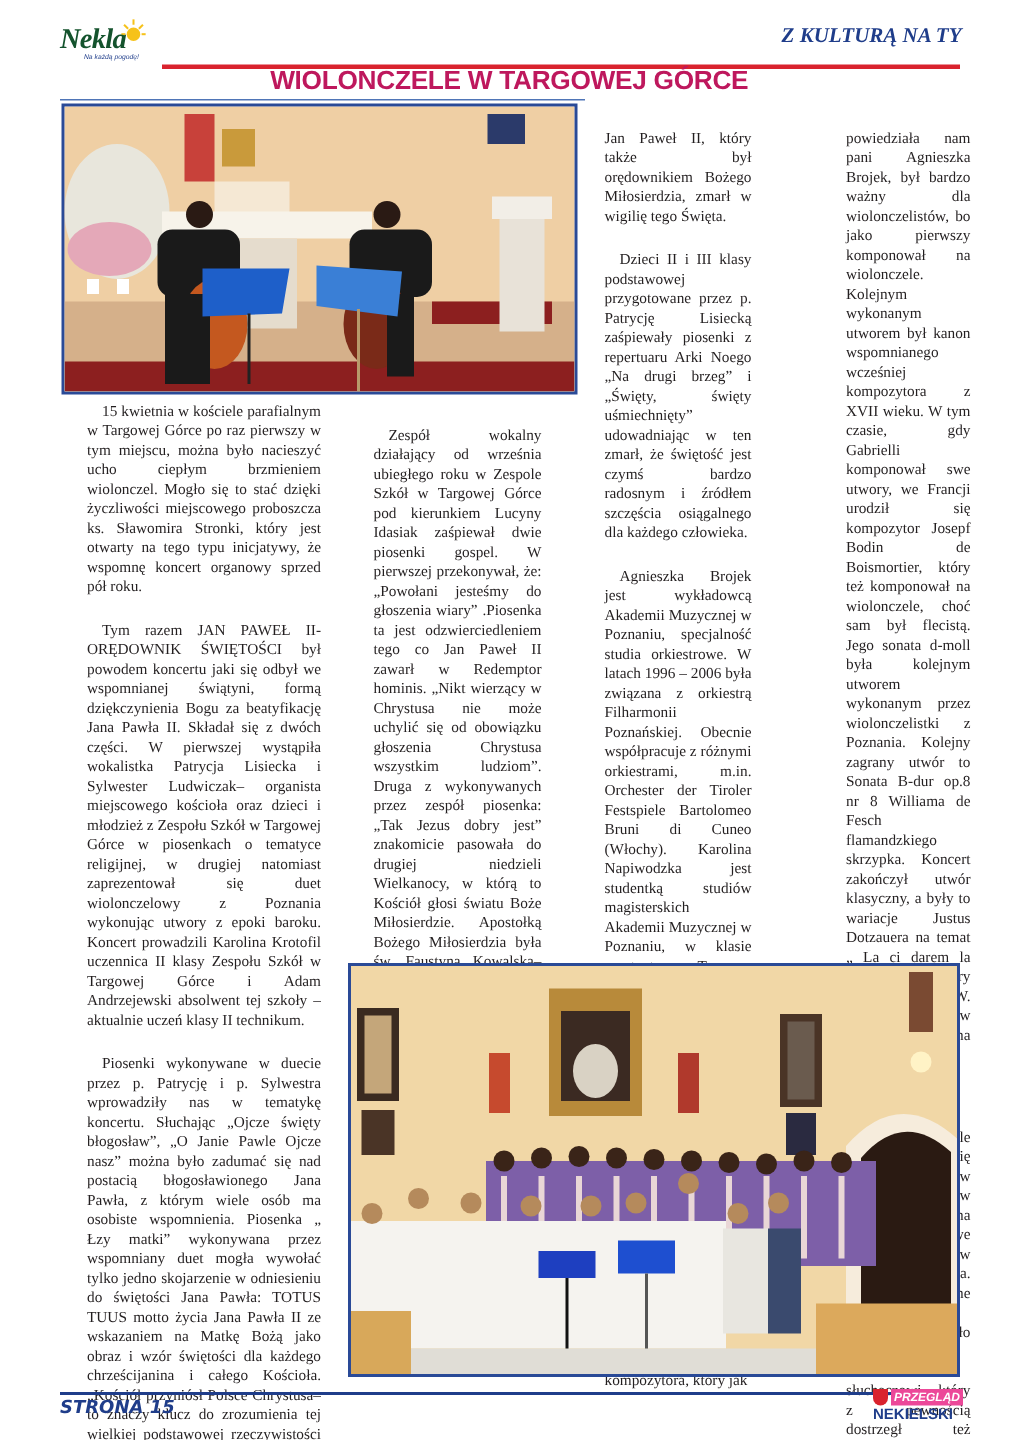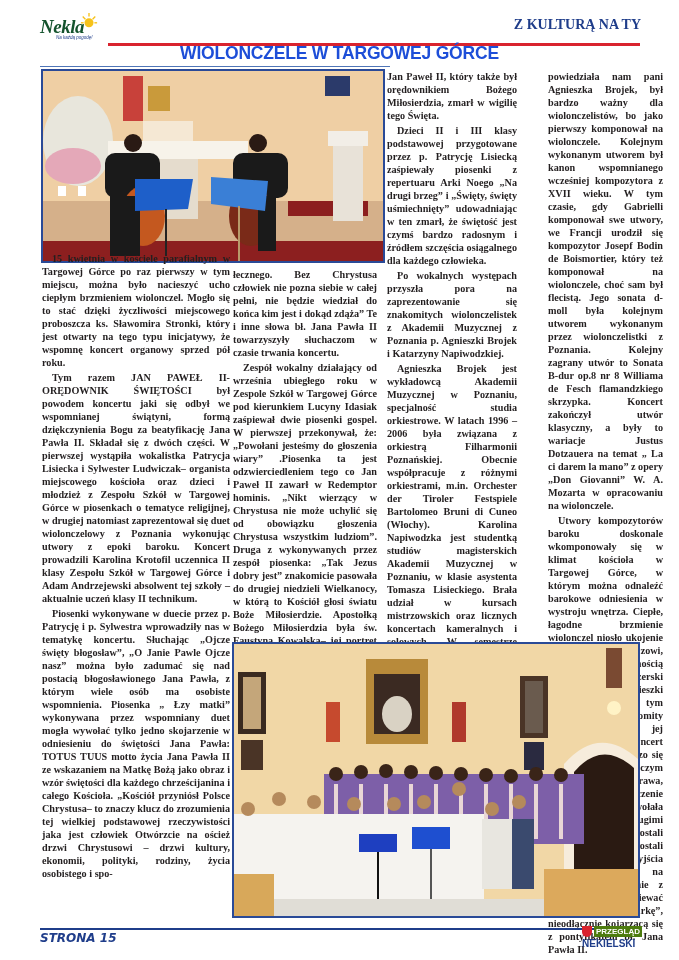--- a/index.html
+++ b/index.html
@@ -5,45 +5,45 @@
   html, body { margin:0; padding:0; background:#ffffff; }
   body { width:679px; height:960px; position:relative; overflow:hidden; font-family:"Liberation Serif", serif; color:#231f20; }
   .abs { position:absolute; }
 
   
   #logo { left:40px; top:12px; width:66px; height:30px; }
   #logo .brand { position:absolute; left:0; top:4px; font-family:"Liberation Serif", serif; font-style:italic; font-weight:bold; color:#14532d; font-size:19px; letter-spacing:-0.5px;text-align:center; }
   #logo .sun { position:absolute; left:40px; top:0px; width:18px; height:18px; }
   #logo .tag { position:absolute; left:16px; top:23px; font-family:"Liberation Sans", sans-serif; font-size:4.5px; color:#1f3d8a; font-style:italic; white-space:nowrap; }
   #header-rule { left:108px; top:43px; width:532px; height:3px; background:#d9232e; }
-  #section-label { right:38px; top:17px; font-family:"Liberation Serif", serif; font-weight:bold; font-size:14px; color:#1f3d8a; }
-  #title { left:0; width:679px; top:43px; text-align:center; font-family:"Liberation Sans", sans-serif; font-weight:bold; font-size:17.5px; color:#1d4ed8; letter-spacing:-0.2px; }
+  #section-label { right:38px; top:17px; font-family:"Liberation Serif", serif; font-style:italic; font-weight:bold; font-size:14px; color:#1f3d8a; }
+  #title { left:0; width:679px; top:43px; text-align:center; font-family:"Liberation Sans", sans-serif; font-weight:bold; font-size:17.5px; color:#be185d; letter-spacing:-0.2px; }
   #title-rule { left:40px; top:66px; width:350px; height:1px; background:#4f75b7; }
 
   
   .photo { position:absolute; border:2px solid #2a4a97; box-sizing:border-box; overflow:hidden; }
   #photo-top { left:41px; top:69px; width:344px; height:194px; background:linear-gradient(180deg,#f0d2a9 0%,#e9c59a 55%,#d8b07c 75%,#c9a074 100%); }
   #photo-bottom { left:232px; top:642px; width:408px; height:276px; background:linear-gradient(180deg,#f3d9a8 0%,#ecd0a0 50%,#dcb88b 100%); }
 
   
   .col { position:absolute; font-size:10.2px; line-height:13px; text-align:justify; hyphens:auto; }
-  .col p { margin:0; text-indent:10px;font-weight:bold; }
+  .col p { margin:16px; text-indent:10px; }
   .col p + p { margin-top:2px; }
   #col1 { left:42px; top:252px; width:188px; }
   #col2 { left:233px; top:268px; width:144px; }
   #col3 { left:387px; top:70px; width:130px; }
   #col4 { left:548px; top:70px; width:115px; }
   .author { text-align:right; font-style:italic; margin-top:10px; text-indent:0 !important; }
 
   
   #footer-rule { left:40px; top:928px; width:600px; height:2px; background:#1f3d8a; }
   #page-num { left:40px; top:931px; font-family:"DejaVu Sans", sans-serif; font-weight:bold; font-style:italic; font-size:12px; color:#1f3d8a; }
   #mag-logo { left:582px; top:926px; width:58px; height:26px; }
   #mag-logo .shield { position:absolute; left:0; top:0; width:10px; height:11px; background:#d9232e; border-radius:0 0 5px 5px; }
-  #mag-logo .top { position:absolute; left:12px; top:0; background:#4d7c0f; color:#fff; font-family:"Liberation Sans", sans-serif; font-weight:bold; font-size:8px; padding:0 2px; line-height:11px; }
+  #mag-logo .top { position:absolute; left:12px; top:0; background:#ec4899; color:#fff; font-family:"Liberation Sans", sans-serif; font-weight:bold; font-size:8px; padding:0 2px; line-height:11px;font-style:italic; }
   #mag-logo .bot { position:absolute; left:0; top:12px; width:58px; text-align:left; color:#1f3d8a; font-family:"Liberation Sans", sans-serif; font-weight:bold; font-size:10px; line-height:12px; }
 </style>
 </head>
 <body>
 
 <div id="logo" class="abs">
   <svg class="sun" viewBox="0 0 20 20">
     <circle cx="10" cy="12" r="5" fill="#f6c21a"></circle>
     <g stroke="#f6c21a" stroke-width="1.5">
       <line x1="10" y1="1" x2="10" y2="5"></line>
@@ -99,28 +99,26 @@
   </svg>
 </div>
 
 <div id="col1" class="col">
   <p>15 kwietnia w kościele parafialnym w Targowej Górce po raz pierwszy w tym miejscu, można było nacieszyć ucho ciepłym brzmieniem wiolonczel. Mogło się to stać dzięki życzliwości miejscowego proboszcza ks. Sławomira Stronki, który jest otwarty na tego typu inicjatywy, że wspomnę koncert organowy sprzed pół roku.</p>
   <p>Tym razem JAN PAWEŁ II- ORĘDOWNIK ŚWIĘTOŚCI był powodem koncertu jaki się odbył we wspomnianej świątyni, formą dziękczynienia Bogu za beatyfikację Jana Pawła II. Składał się z dwóch części. W pierwszej wystąpiła wokalistka Patrycja Lisiecka i Sylwester Ludwiczak– organista miejscowego kościoła oraz dzieci i młodzież z Zespołu Szkół w Targowej Górce w piosenkach o tematyce religijnej, w drugiej natomiast zaprezentował się duet wiolonczelowy z Poznania wykonując utwory z epoki baroku. Koncert prowadzili Karolina Krotofil uczennica II klasy Zespołu Szkół w Targowej Górce i Adam Andrzejewski absolwent tej szkoły – aktualnie uczeń klasy II technikum.</p>
   <p>Piosenki wykonywane w duecie przez p. Patrycję i p. Sylwestra wprowadziły nas w tematykę koncertu. Słuchając „Ojcze święty błogosław”, „O Janie Pawle Ojcze nasz” można było zadumać się nad postacią błogosławionego Jana Pawła, z którym wiele osób ma osobiste wspomnienia. Piosenka „ Łzy matki” wykonywana przez wspomniany duet mogła wywołać tylko jedno skojarzenie w odniesieniu do świętości Jana Pawła: TOTUS TUUS motto życia Jana Pawła II ze wskazaniem na Matkę Bożą jako obraz i wzór świętości dla każdego chrześcijanina i całego Kościoła. „Kościół przyniósł Polsce Chrystusa– to znaczy klucz do zrozumienia tej wielkiej podstawowej rzeczywistości jaka jest człowiek Otwórzcie na oścież drzwi Chrystusowi – drzwi kultury, ekonomii, polityki, rodziny, życia osobistego i spo-</p>
 </div>
 
 <div id="col2" class="col">
-  <p style="text-indent:0">łecznego. Bez Chrystusa człowiek nie pozna siebie w całej pełni, nie będzie wiedział do końca kim jest i dokąd zdąża” Te i inne słowa bł. Jana Pawła II towarzyszyły słuchaczom w czasie trwania koncertu.</p>
   <p>Zespół wokalny działający od września ubiegłego roku w Zespole Szkół w Targowej Górce pod kierunkiem Lucyny Idasiak zaśpiewał dwie piosenki gospel. W pierwszej przekonywał, że: „Powołani jesteśmy do głoszenia wiary” .Piosenka ta jest odzwierciedleniem tego co Jan Paweł II zawarł w Redemptor hominis. „Nikt wierzący w Chrystusa nie może uchylić się od obowiązku głoszenia Chrystusa wszystkim ludziom”. Druga z wykonywanych przez zespół piosenka: „Tak Jezus dobry jest” znakomicie pasowała do drugiej niedzieli Wielkanocy, w którą to Kościół głosi światu Boże Miłosierdzie. Apostołką Bożego Miłosierdzia była św. Faustyna Kowalska– jej portret mieści się pod obrazem Bożego Miłosierdzia po lewej stronie od ołtarza w kościele i błogosławiona Maria Karłowska, której portret beatyfikacyjny znajduje się z prawej strony ołtarza wraz z relikwiami. Bł.</p>
 </div>
 
 <div id="col3" class="col">
   <p style="text-indent:0">Jan Paweł II, który także był orędownikiem Bożego Miłosierdzia, zmarł w wigilię tego Święta.</p>
   <p>Dzieci II i III klasy podstawowej przygotowane przez p. Patrycję Lisiecką zaśpiewały piosenki z repertuaru Arki Noego „Na drugi brzeg” i „Święty, święty uśmiechnięty” udowadniając w ten zmarł, że świętość jest czymś bardzo radosnym i źródłem szczęścia osiągalnego dla każdego człowieka.</p>
-  <p>Po wokalnych występach przyszła pora na zaprezentowanie się znakomitych wiolonczelistek z Akademii Muzycznej z Poznania p. Agnieszki Brojek i Katarzyny Napiwodzkiej.</p>
   <p>Agnieszka Brojek jest wykładowcą Akademii Muzycznej w Poznaniu, specjalność studia orkiestrowe. W latach 1996 – 2006 była związana z orkiestrą Filharmonii Poznańskiej. Obecnie współpracuje z różnymi orkiestrami, m.in. Orchester der Tiroler Festspiele Bartolomeo Bruni di Cuneo (Włochy). Karolina Napiwodzka jest studentką studiów magisterskich Akademii Muzycznej w Poznaniu, w klasie asystenta Tomasza Lisieckiego. Brała udział w kursach mistrzowskich oraz licznych koncertach kameralnych i solowych. W semestrze zimowym bieżącego roku akademickiego przebywała w Musikhochschule Luebeck w ramach wyjazdu stypendialnego „Erazmus”</p>
   <p>Pierwszym zagranym utworem był Ricercar nr 1 Domenico Gabrielliego, włoskiego wiolonczelisty, kompozytora, który jak</p>
 </div>
 
 <div id="col4" class="col">
   <p style="text-indent:0">powiedziała nam pani Agnieszka Brojek, był bardzo ważny dla wiolonczelistów, bo jako pierwszy komponował na wiolonczele. Kolejnym wykonanym utworem był kanon wspomnianego wcześniej kompozytora z XVII wieku. W tym czasie, gdy Gabrielli komponował swe utwory, we Francji urodził się kompozytor Josepf Bodin de Boismortier, który też komponował na wiolonczele, choć sam był flecistą. Jego sonata d-moll była kolejnym utworem wykonanym przez wiolonczelistki z Poznania. Kolejny zagrany utwór to Sonata B-dur op.8 nr 8 Williama de Fesch flamandzkiego skrzypka. Koncert zakończył utwór klasyczny, a były to wariacje Justus Dotzauera na temat „ La ci darem la mano” z opery „Don Giovanni” W. A. Mozarta w opracowaniu na wiolonczele.</p>
   <p>Utwory kompozytorów baroku doskonale wkomponowały się w klimat kościoła w Targowej Górce, w którym można odnaleźć barokowe odniesienia w wystroju wnętrza. Ciepłe, łagodne brzmienie wiolonczel niosło ukojenie wrażliwemu słuchaczowi, który z pewnością dostrzegł też wirtuozerski kunszt gry pani Agnieszki Brojek na tym instrumencie i znakomity akompaniament jej studentki. Koncert wiolonczelistek bardzo się podobał, o czym świadczyły częste brawa, a na zakończenie publiczność przywołała wykonawczynie długimi oklaskami. Pozostali wykonawcy też zostali poproszeni do wyjścia jeszcze raz, aby na zakończenie wspólnie z publicznością zaśpiewać ulubioną „Barkę”, nieodłącznie kojarzącą się z pontyfikatem bł. Jana Pawła II.</p>
   <p class="author">Lucyna Idasiak</p>
 </div>
 

